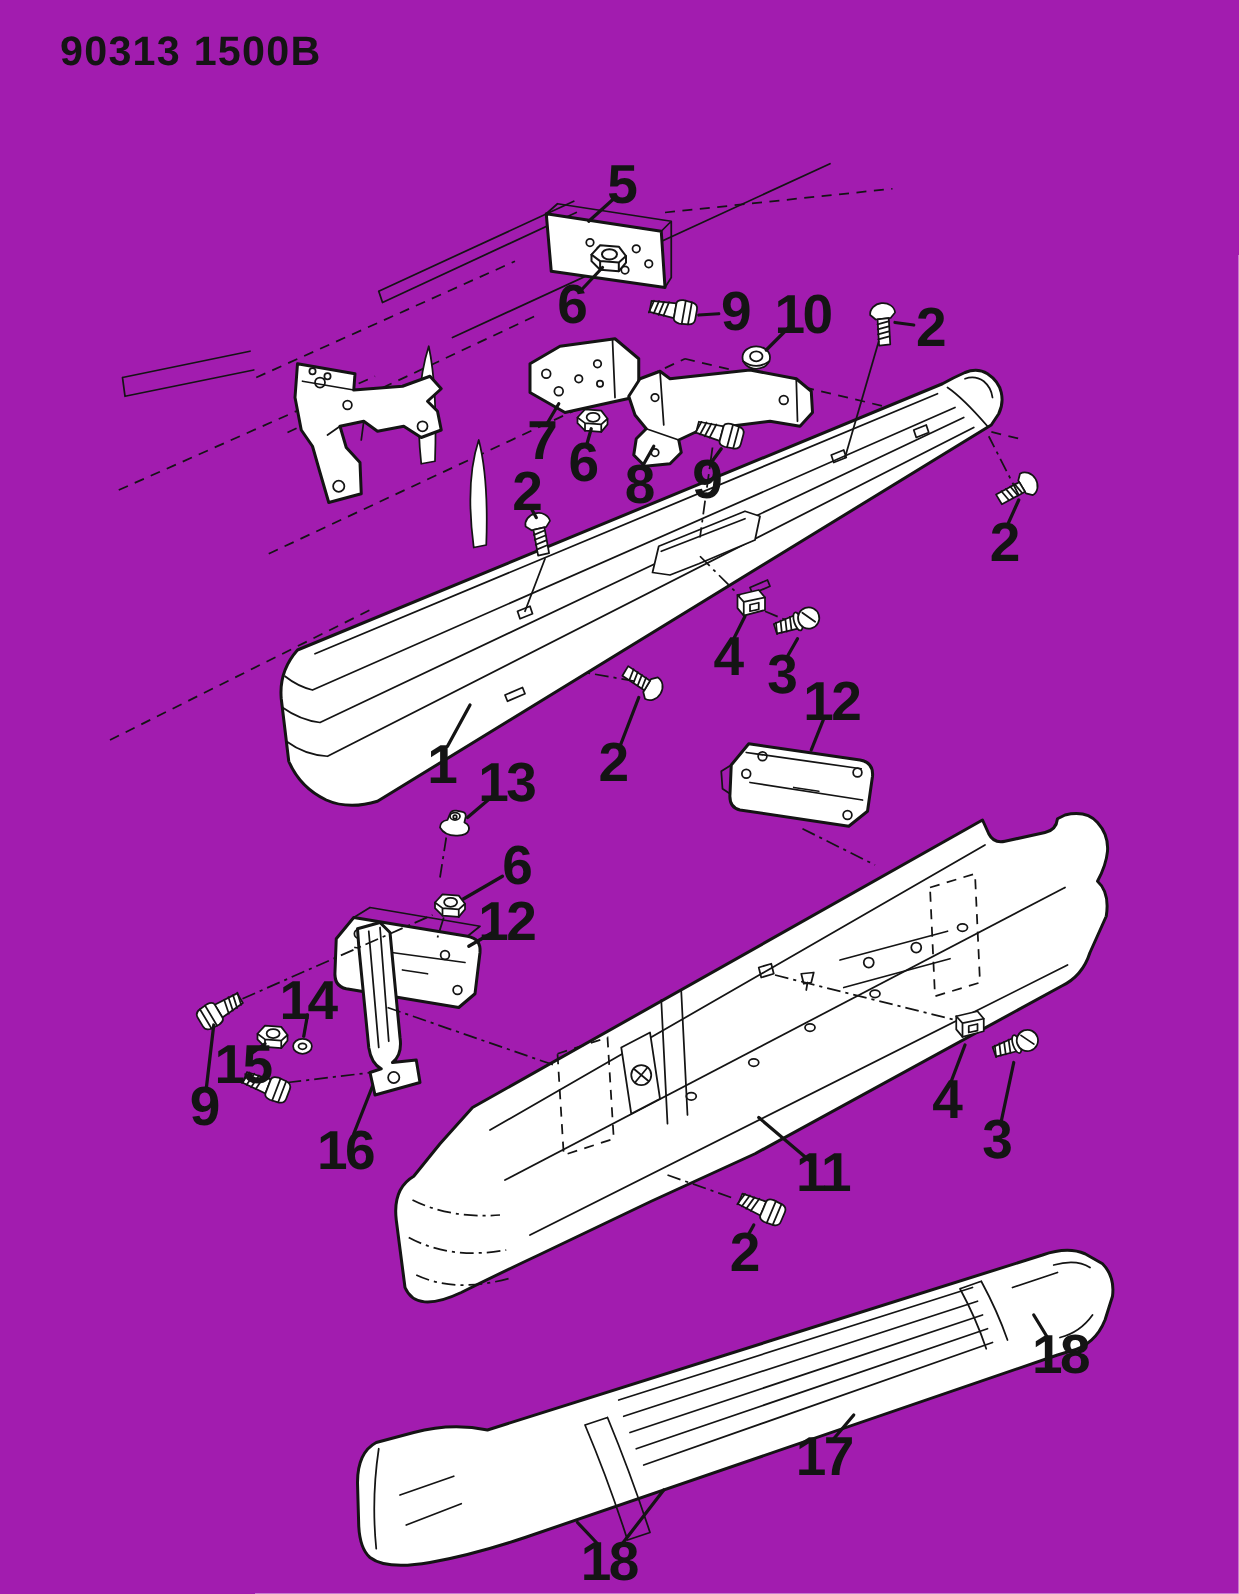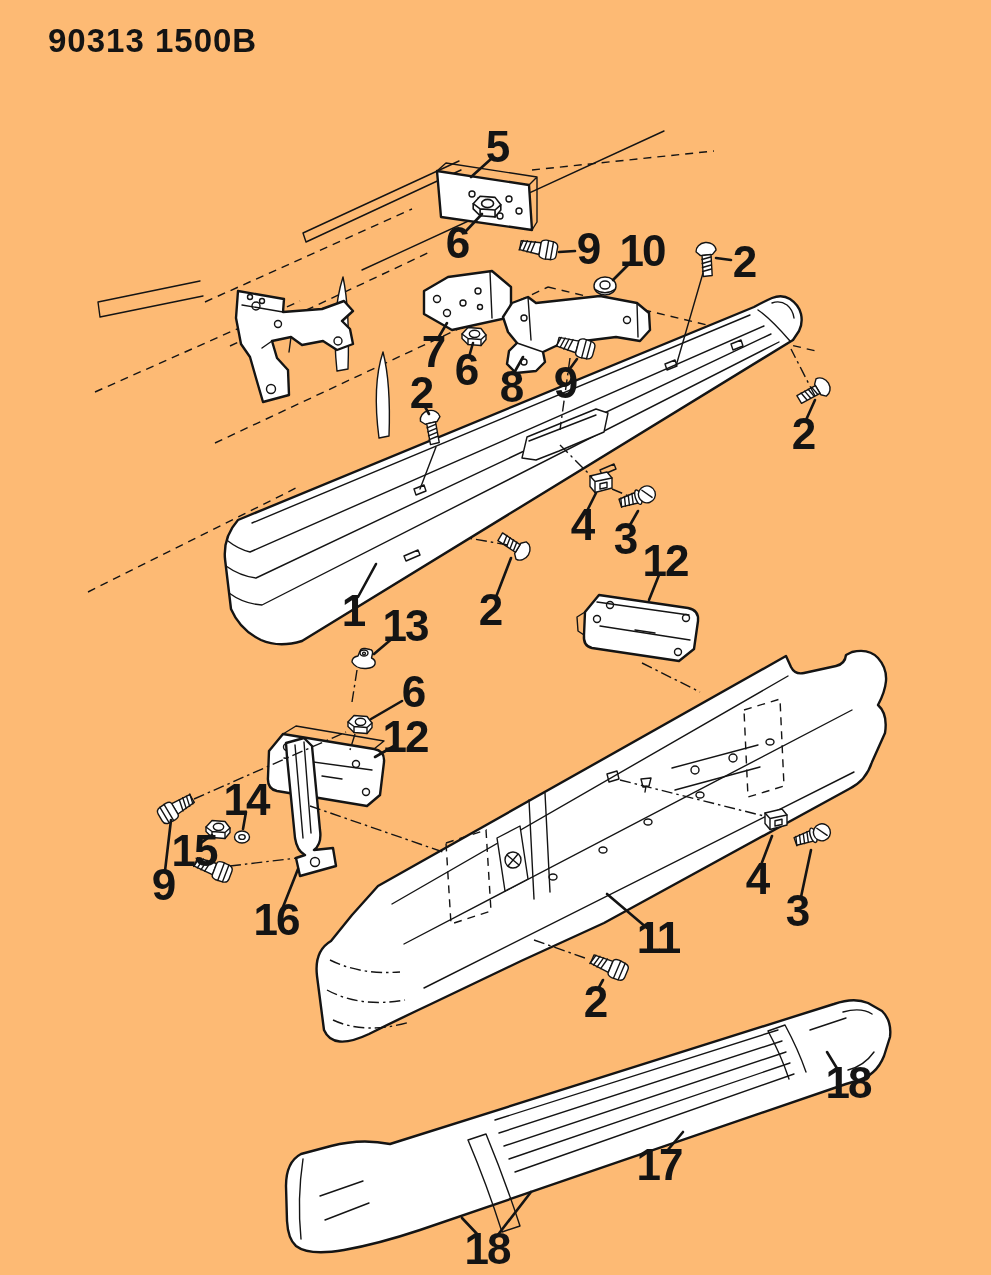--- a/index.html
+++ b/index.html
@@ -1,16 +1,16 @@
 <!DOCTYPE html>
 <html><head>
 <meta charset="utf-8">
 <style>
   html,body{margin:0;padding:0;background:#ffffff;}
-  .canvas{position:relative;width:991px;height:1275px;background:#fdba74;overflow:hidden;
+  .canvas{position:relative;width:991px;height:1275px;background:#a21caf;overflow:hidden;
           font-family:"Liberation Sans",sans-serif;}
   svg{display:block;}
   .s2{stroke:#141414;stroke-width:2.4;fill:none;stroke-linejoin:round;stroke-linecap:round;}
   .s1{stroke:#141414;stroke-width:1.4;fill:none;stroke-linejoin:round;stroke-linecap:round;}
   .pw{fill:#ffffff;}
   .dash{stroke:#141414;stroke-width:1.4;fill:none;stroke-dasharray:8 6;}
   .dd{stroke:#141414;stroke-width:1.4;fill:none;stroke-dasharray:11 4 2.5 4;}
   .leader{stroke:#141414;stroke-width:2.6;stroke-linecap:round;}
   .callout{font-family:"Liberation Sans",sans-serif;font-weight:bold;font-size:44px;
            fill:#141414;text-anchor:middle;letter-spacing:-2px;}

